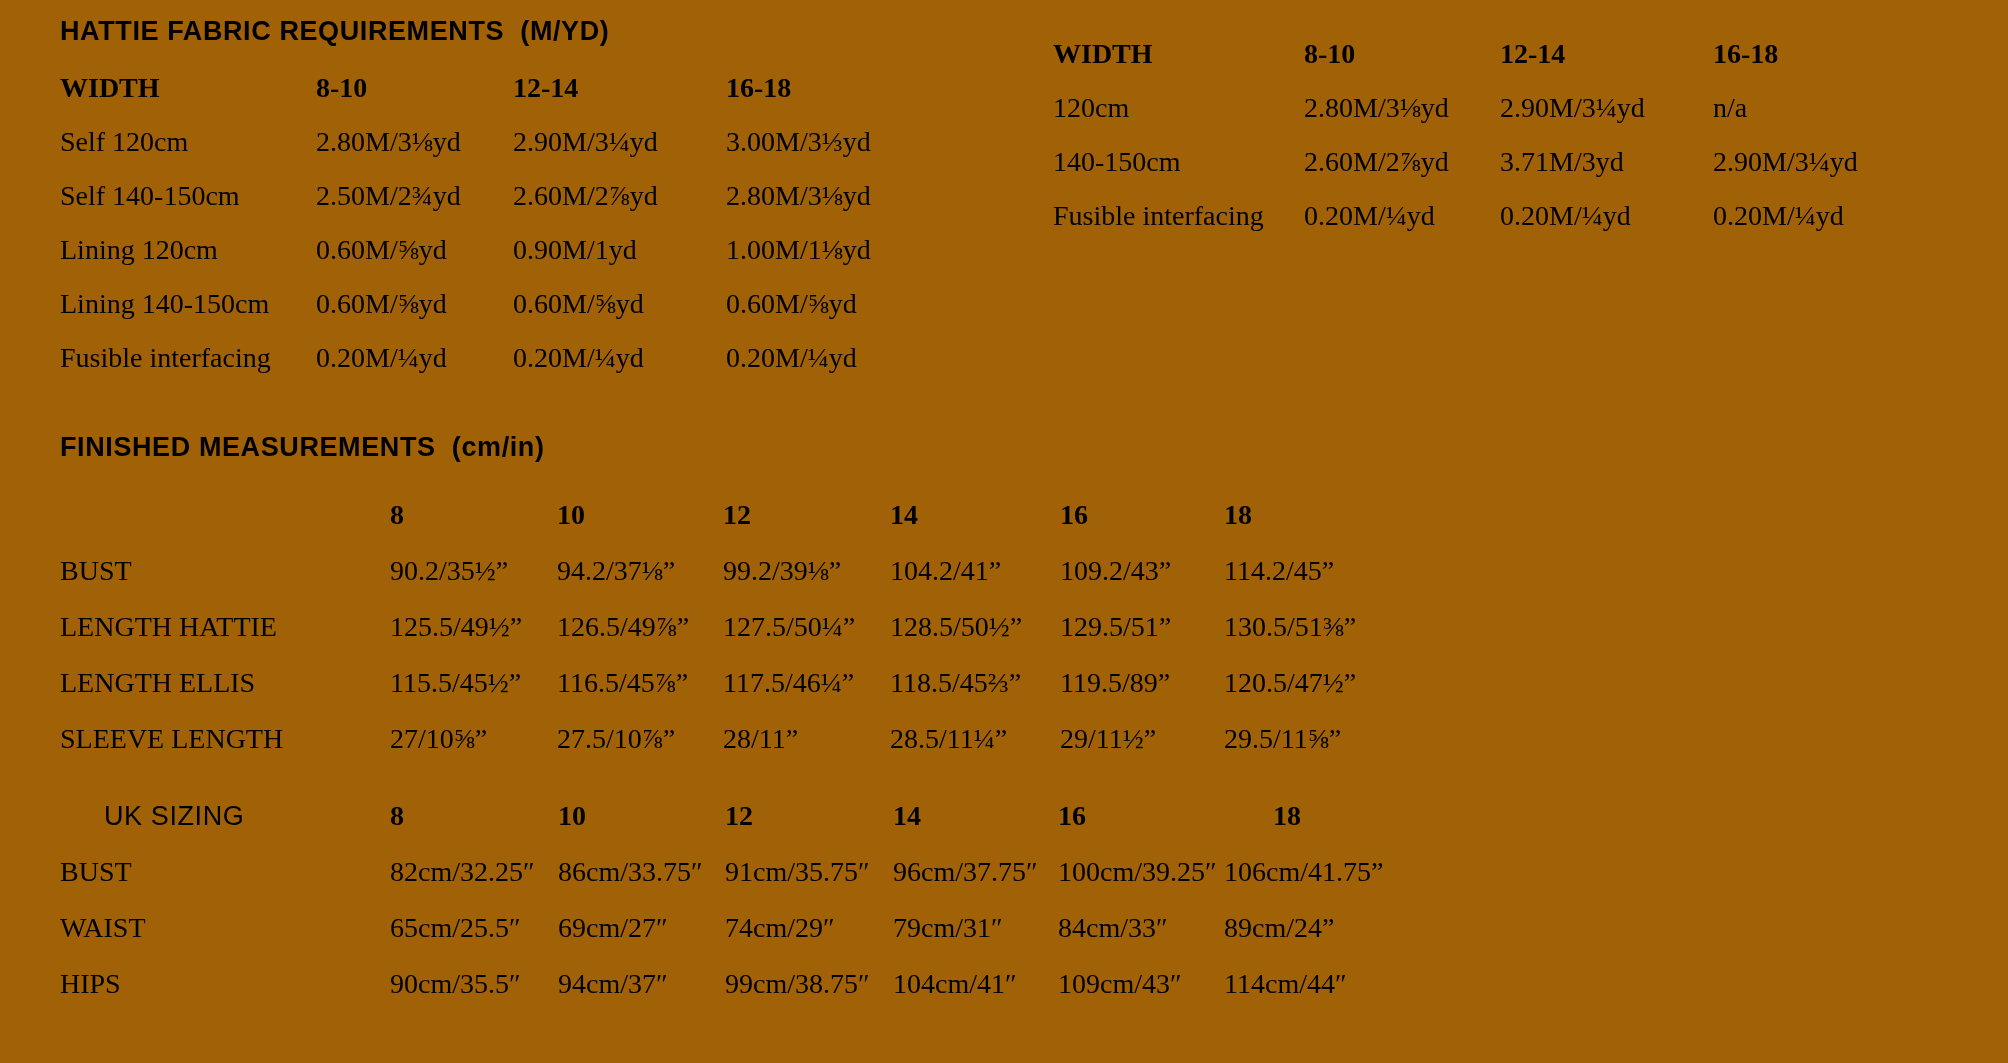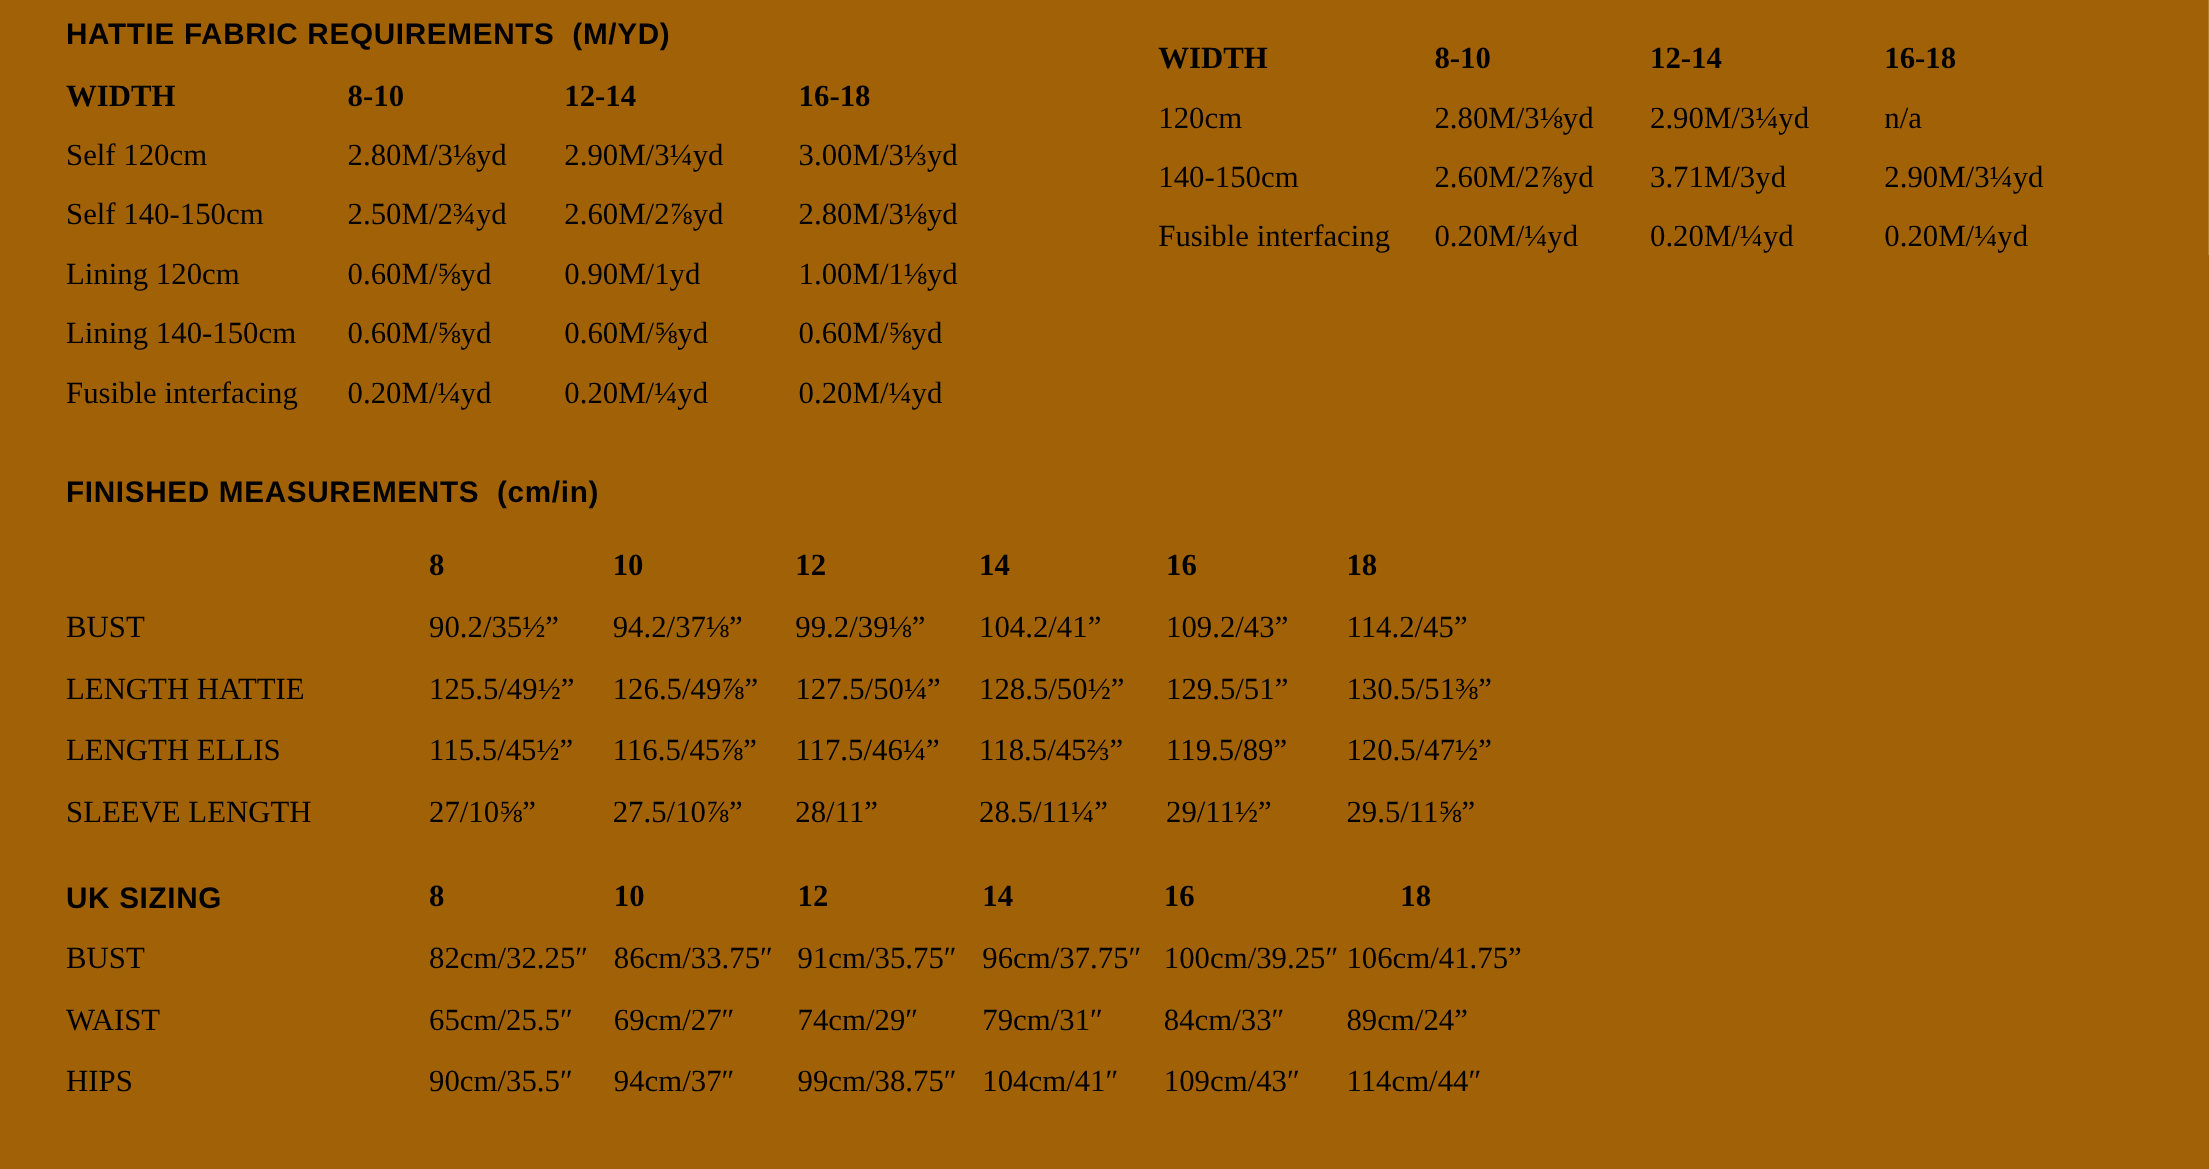--- a/index.html
+++ b/index.html
@@ -61,23 +61,24 @@
   }
 
   
   #uk { left: 60px; top: 788px; }
   #uk .grid {
     grid-template-columns: 330px 168px 167px 168px 165px 166px 200px;
     grid-auto-rows: 56px;
   }
   #uk .sans-lbl {
     font-family: "Liberation Sans", "DejaVu Sans", sans-serif;
-    font-weight: 700;
+    font-weight: 400;
     font-size: 27px;
     letter-spacing: 0.6px;
+    margin-left: 44px;
   }
   #uk .shift-right { padding-left: 49px; }
 </style>
 </head>
 <body>
 
 <div class="page">
 
   <section id="hattie">
     <h2 class="section-title">HATTIE FABRIC REQUIREMENTS&nbsp; (M/YD)</h2>

